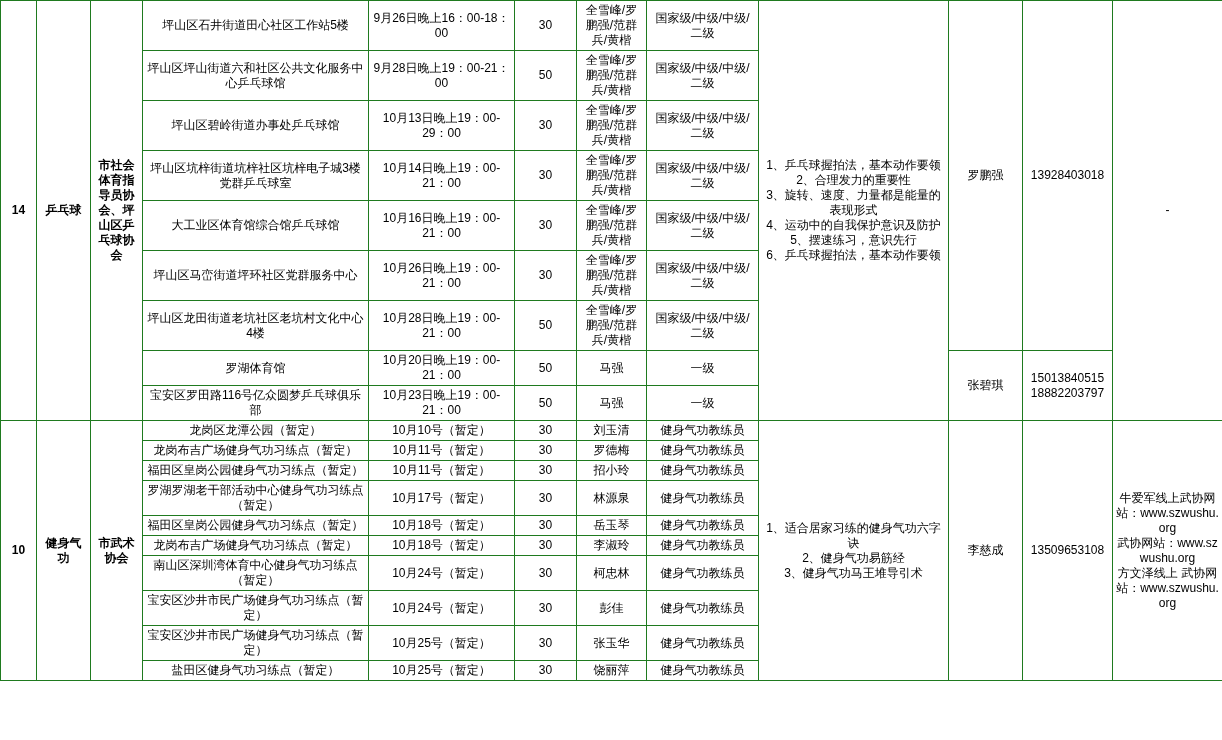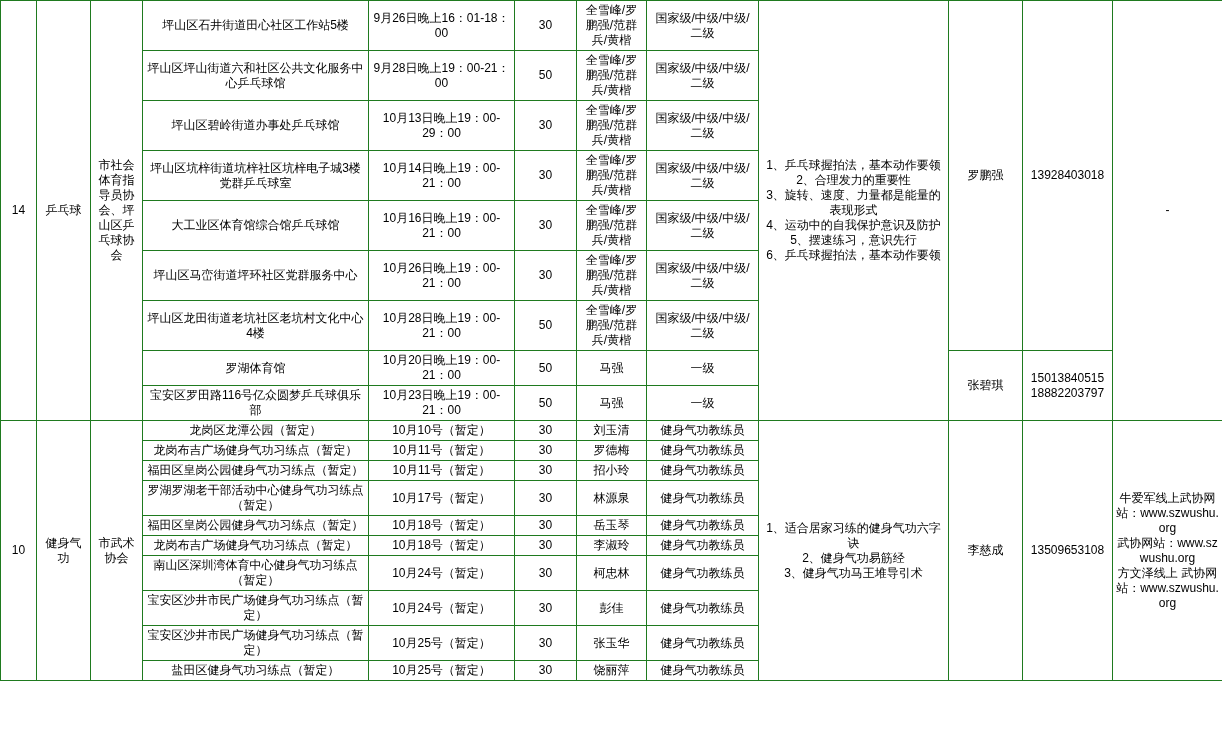--- a/index.html
+++ b/index.html
@@ -44,20 +44,21 @@
   .col-num   { width: 62px; }
   .col-teach { width: 70px; }
   .col-level { width: 112px; }
   .col-cont  { width: 190px; }
   .col-name  { width: 74px; }
   .col-phone { width: 90px; }
   .col-web   { width: 110px; }
   .vert {
     font-size: 12px;
     line-height: 1.35;
+    font-weight: bold;
   }
   .content-list {
     text-align: left;
     font-size: 12px;
     line-height: 1.45;
     padding-left: 4px;
   }
   .web-cell {
     font-size: 11.5px;
     line-height: 1.4;
@@ -87,21 +88,21 @@
       <col class="col-phone">
       <col class="col-web">
   </colgroup>
   <tbody>
 
     <tr>
       <td rowspan="9" class="vert">14</td>
       <td rowspan="9" class="vert">乒乓球</td>
       <td rowspan="9" class="vert small">市社会体育指导员协会、坪山区乒乓球协会</td>
       <td class="small">坪山区石井街道田心社区工作站5楼</td>
-      <td class="small">9月26日晚上16：01-18：00</td>
+      <td class="small">9月26日晚上16：00-18：00</td>
       <td>30</td>
       <td class="small tight">全雪峰/罗鹏强/范群兵/黄楷</td>
       <td class="small tight">国家级/中级/中级/二级</td>
       <td rowspan="9" class="content-list stacked">1、乒乓球握拍法，基本动作要领
 2、合理发力的重要性
 3、旋转、速度、力量都是能量的表现形式
 4、运动中的自我保护意识及防护
 5、摆速练习，意识先行
 6、乒乓球握拍法，基本动作要领</td>
       <td rowspan="7">罗鹏强</td>

